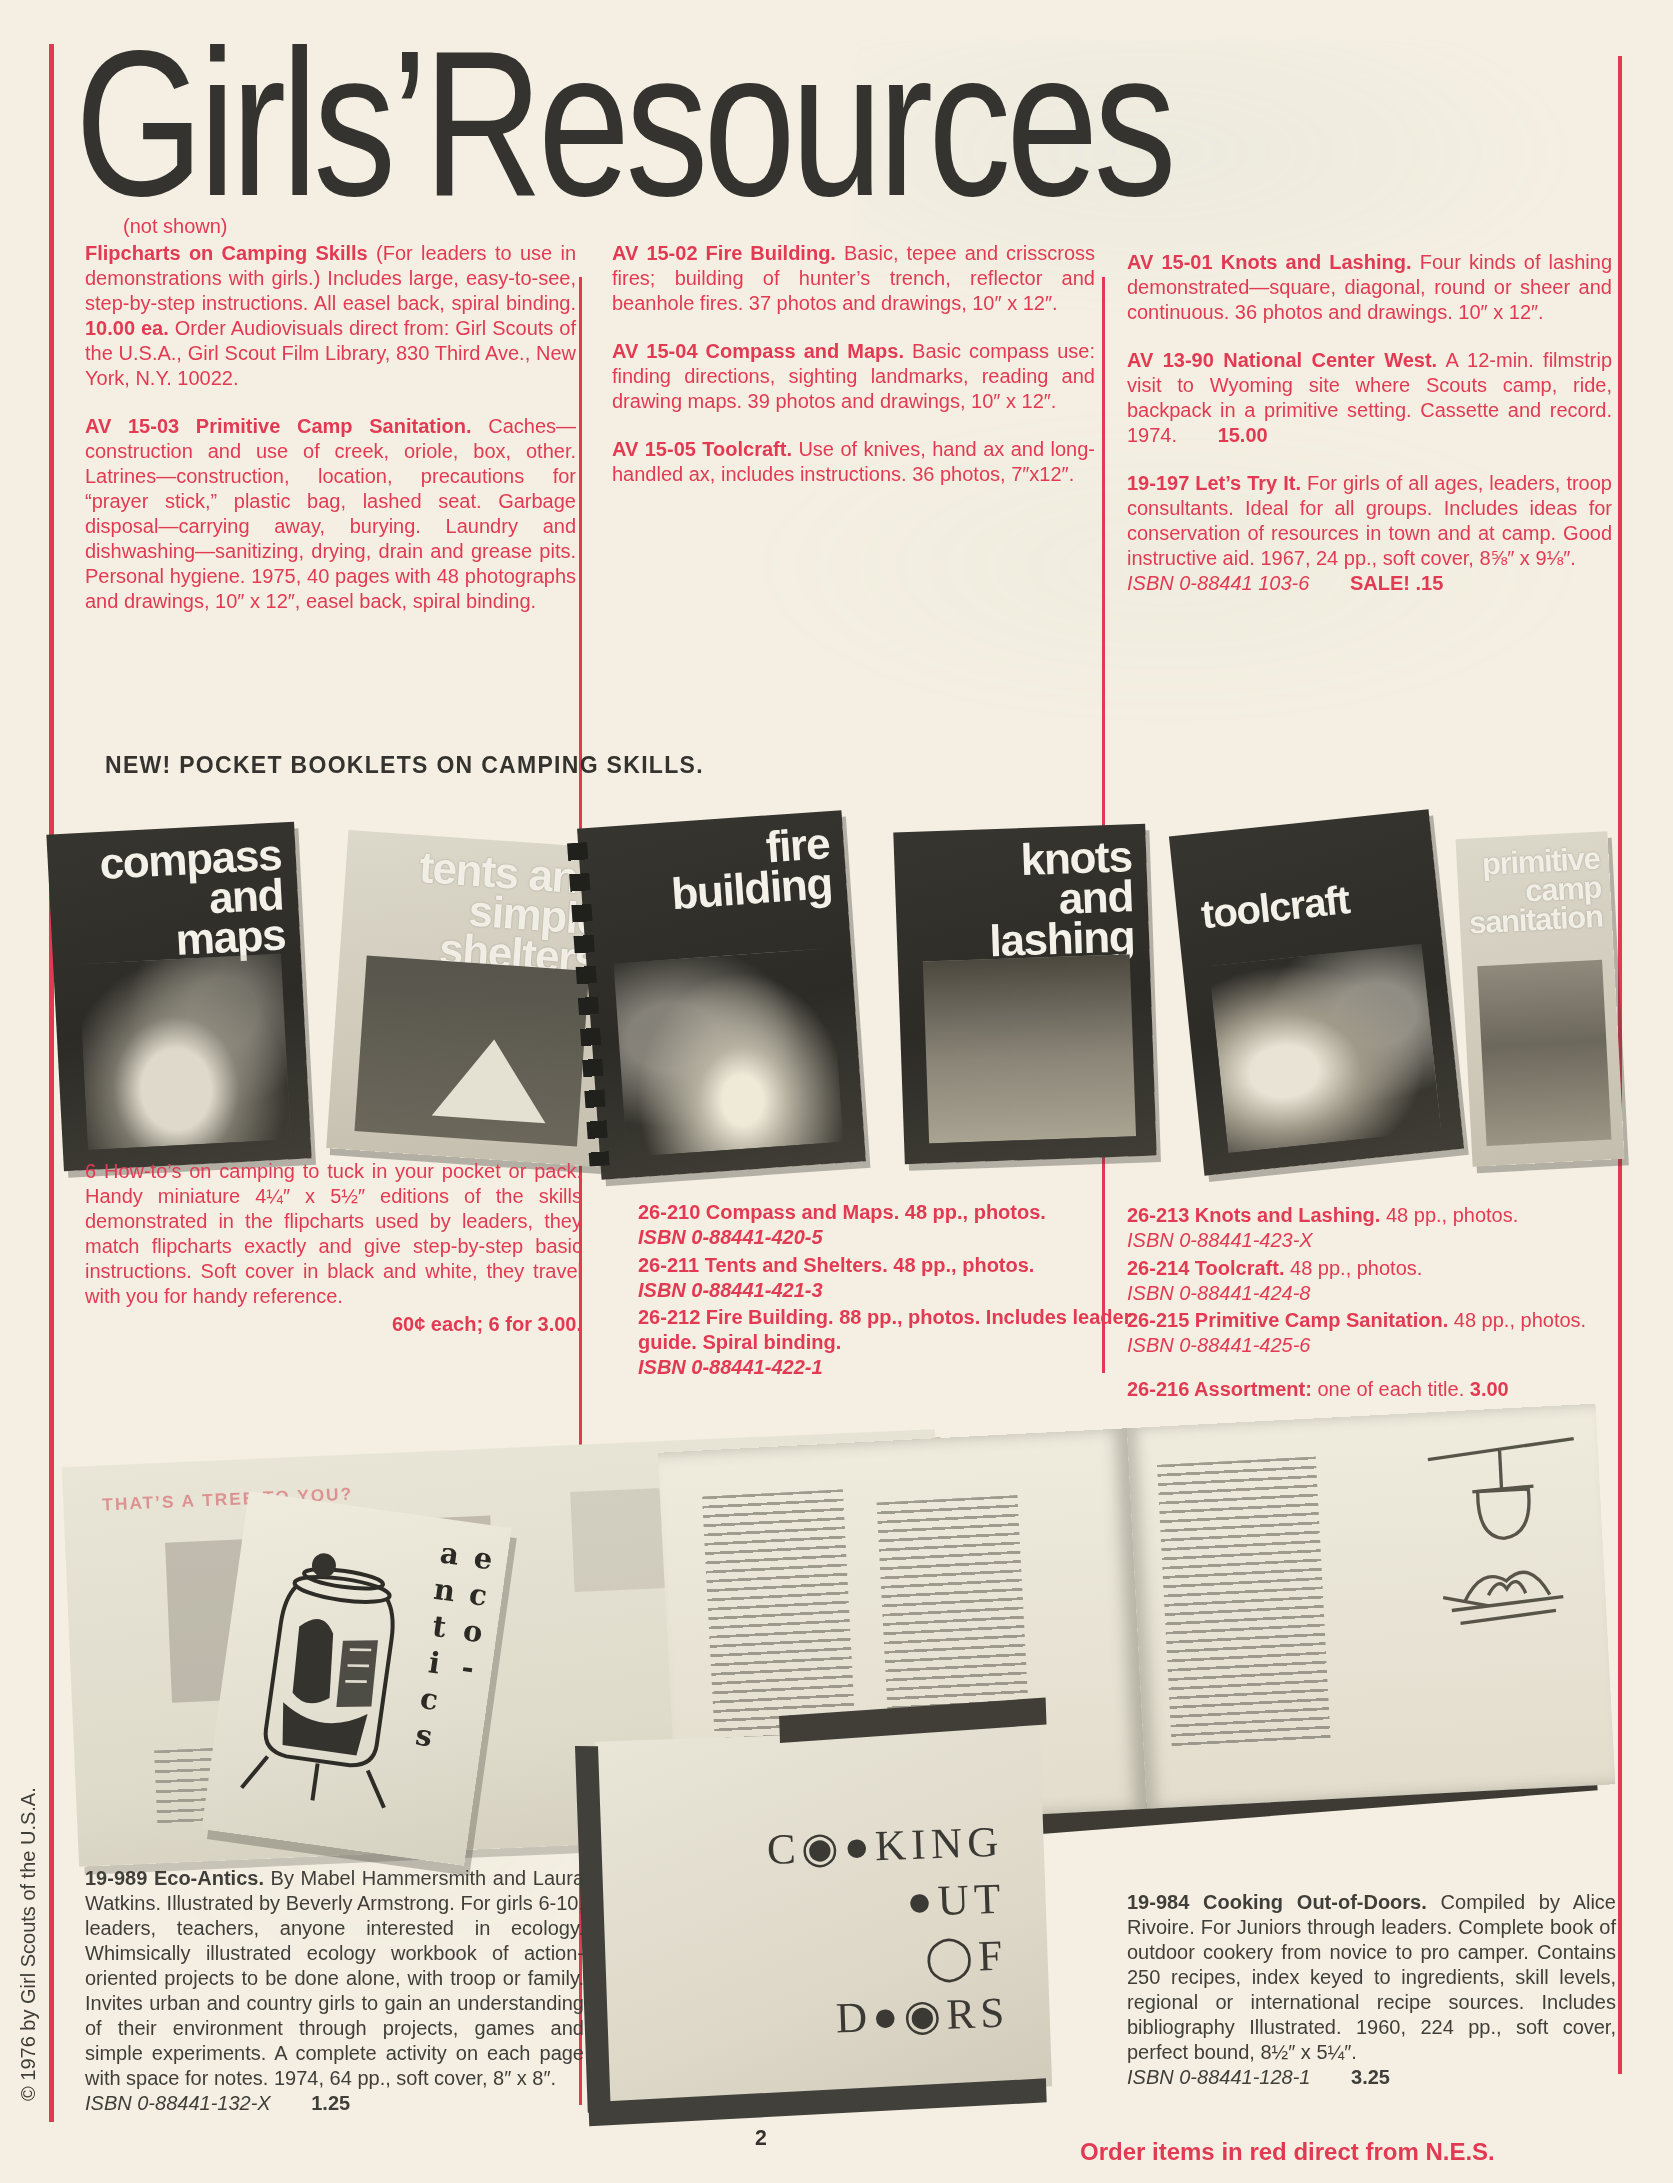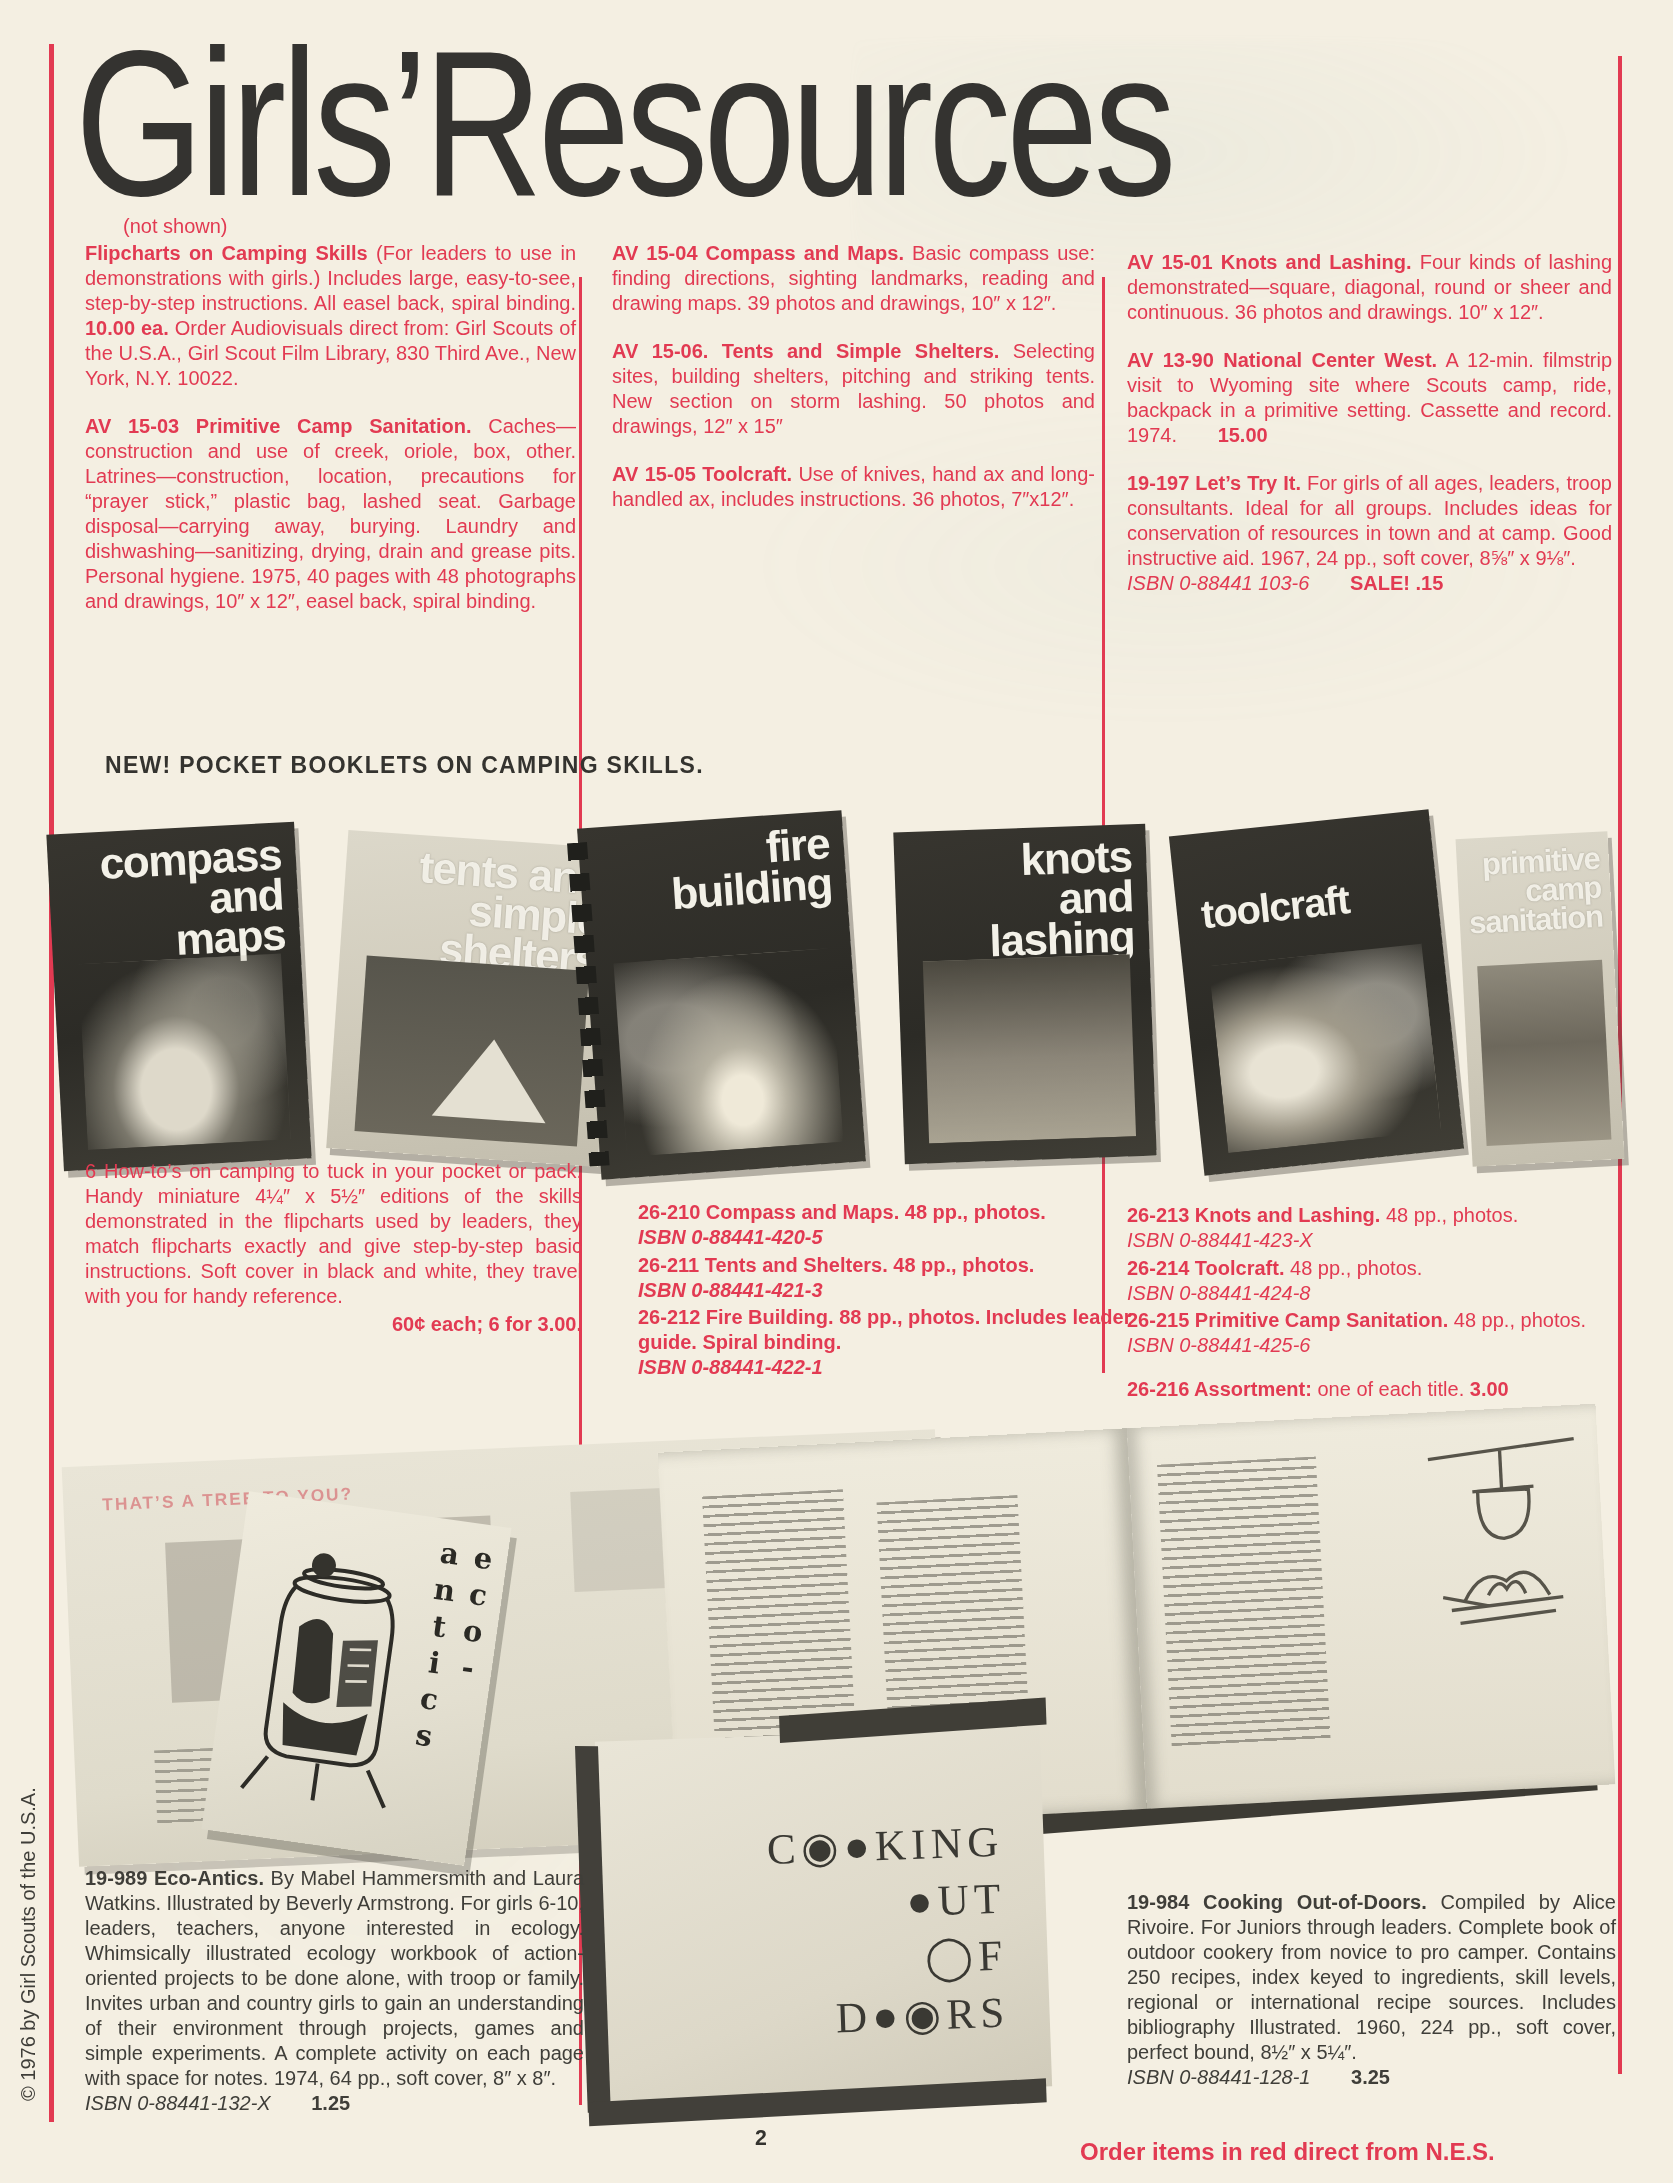--- a/index.html
+++ b/index.html
@@ -158,24 +158,24 @@
   <div class="col col-1">
     <p><b>Flipcharts on Camping Skills</b>
       <span>(For leaders to use in demonstrations with girls.) Includes large, easy-to-see, step-by-step instructions. All easel back, spiral binding.</span>
       <b>10.00 ea.</b>
       <span>Order Audiovisuals direct from: Girl Scouts of the U.S.A., Girl Scout Film Library, 830 Third Ave., New York, N.Y. 10022.</span></p>
     <p><b>AV 15-03 Primitive Camp Sanitation.</b>
       <span>Caches—construction and use of creek, oriole, box, other. Latrines—construction, location, precautions for “prayer stick,” plastic bag, lashed seat. Garbage disposal—carrying away, burying. Laundry and dishwashing—sanitizing, drying, drain and grease pits. Personal hygiene. 1975, 40 pages with 48 photographs and drawings, 10″ x 12″, easel back, spiral binding.</span></p>
   </div>
 
   <div class="col col-2">
+    <p><b>AV 15-02 Fire Building.</b>
+      <span>Basic, tepee and crisscross fires; building of hunter’s trench, reflector and beanhole fires. 37 photos and drawings, 10″ x 12″.</span></p>
     <p><b>AV 15-04 Compass and Maps.</b>
       <span>Basic compass use: finding directions, sighting landmarks, reading and drawing maps. 39 photos and drawings, 10″ x 12″.</span></p>
-    <p><b>AV 15-06. Tents and Simple Shelters.</b>
-      <span>Selecting sites, building shelters, pitching and striking tents. New section on storm lashing. 50 photos and drawings, 12″ x 15″</span></p>
     <p><b>AV 15-05 Toolcraft.</b>
       <span>Use of knives, hand ax and long-handled ax, includes instructions. 36 photos, 7″x12″.</span></p>
   </div>
 
   <div class="col col-3">
     <p><b>AV 15-01 Knots and Lashing.</b>
       <span>Four kinds of lashing demonstrated—square, diagonal, round or sheer and continuous. 36 photos and drawings. 10″ x 12″.</span></p>
     <p><b>AV 13-90 National Center West.</b>
       <span>A 12-min. filmstrip visit to Wyoming site where Scouts camp, ride, backpack in a primitive setting. Cassette and record. 1974.</span>
       <b class="gap">15.00</b></p>

